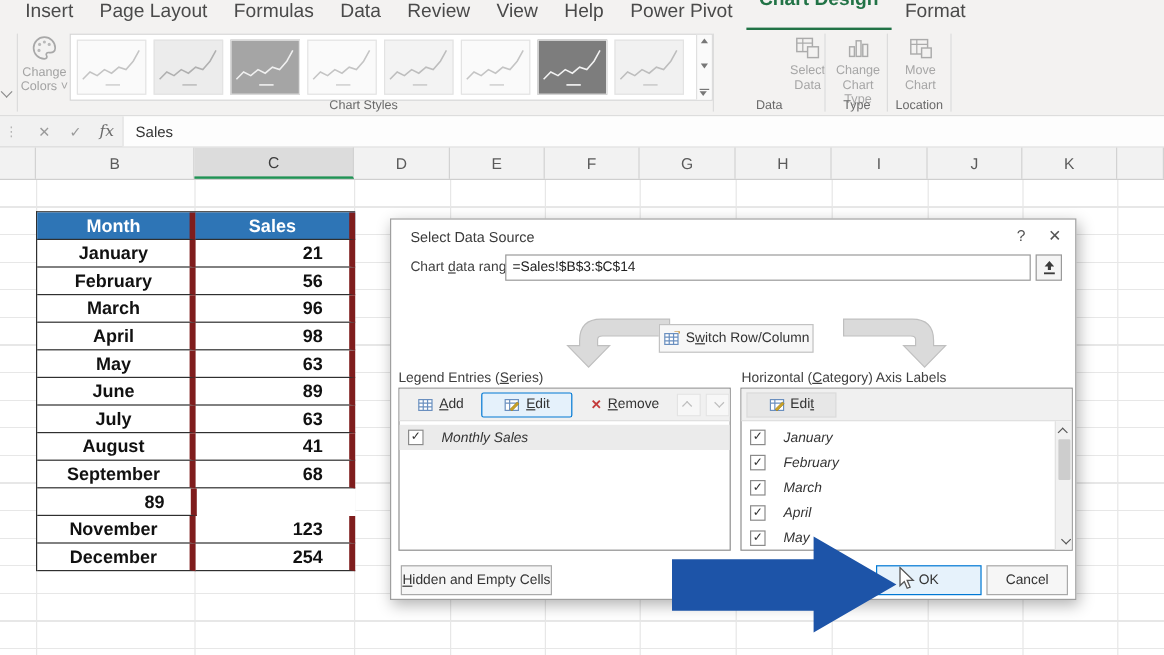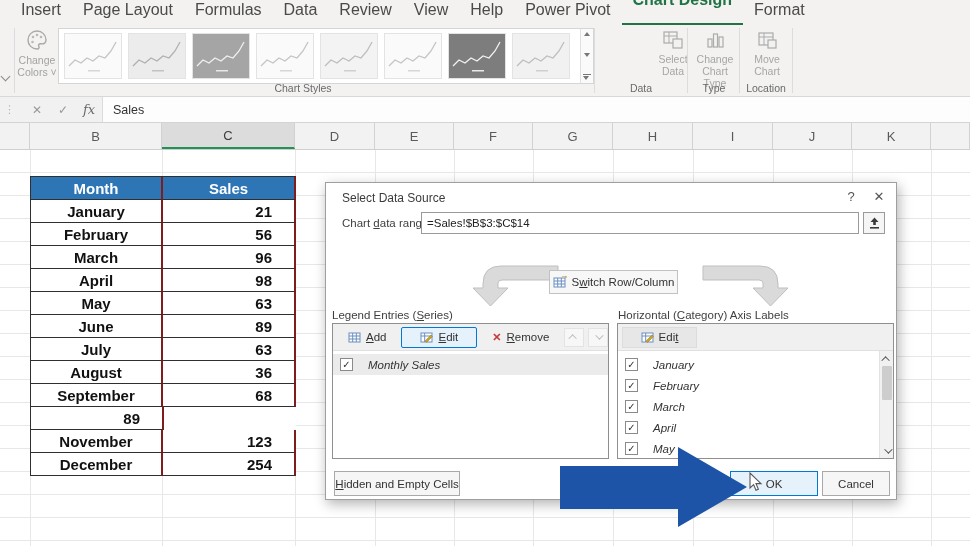--- a/index.html
+++ b/index.html
@@ -52,21 +52,21 @@
     display:flex; align-items:center; justify-content:center; height:100%; }
   .ch.selected { background:#dcdcdc; border-bottom:2px solid #1f9254; color:#3c3c3c; }
   
   .gridlines { position:absolute; left:0; top:150px; right:0; bottom:0;
     background:repeating-linear-gradient(to bottom, transparent 0 22px, #e7e7e7 22px 23px); }
   .vline { position:absolute; top:150px; bottom:0; width:1px; background:#e7e7e7; }
   
   .data-table { position:absolute; left:30px; top:176px; width:266px;
     border-top:1px solid #2f2f2f; border-left:1px solid #2f2f2f; background:#fff; }
   .t-row { display:flex; height:23px; }
-  .t-cell { border-right:2px solid #7f1d1d; border-bottom:1px solid #2f2f2f;
+  .t-cell { border-right:5px solid #7f1d1d; border-bottom:1px solid #2f2f2f;
     font-size:15px; font-weight:700; color:#111; display:flex; align-items:center; }
   .c-m { width:132px; justify-content:center; }
   .c-s { width:133px; justify-content:flex-end; padding-right:22px; }
   .t-head .t-cell { background:#2e75b6; color:#fff; justify-content:center; padding-right:0; }
   
   .dialog { position:absolute; left:325px; top:182px; width:572px; height:318px;
     background:#fff; border:1px solid #9f9f9f; box-shadow:2px 4px 12px rgba(0,0,0,.3); font-size:11.5px; }
   .dlg-title { position:absolute; left:16px; top:8px; font-size:12px; color:#3b3b3b; }
   .dlg-help { position:absolute; left:515px; top:6px; width:20px; text-align:center; color:#555; font-size:13px; }
   .dlg-close { position:absolute; left:543px; top:6px; width:20px; text-align:center; color:#555; font-size:13px; }
@@ -306,21 +306,21 @@
     <div class="t-row">
         <div class="t-cell c-m">June</div>
         <div class="t-cell c-s">89</div>
       </div>
     <div class="t-row">
         <div class="t-cell c-m">July</div>
         <div class="t-cell c-s">63</div>
       </div>
     <div class="t-row">
         <div class="t-cell c-m">August</div>
-        <div class="t-cell c-s">36</div>
+        <div class="t-cell c-s">41</div>
       </div>
     <div class="t-row">
         <div class="t-cell c-m">September</div>
         <div class="t-cell c-s">68</div>
       </div>
     <div class="t-row">
         <div class="t-cell c-s">89</div>
       </div>
     <div class="t-row">
         <div class="t-cell c-m">November</div>

